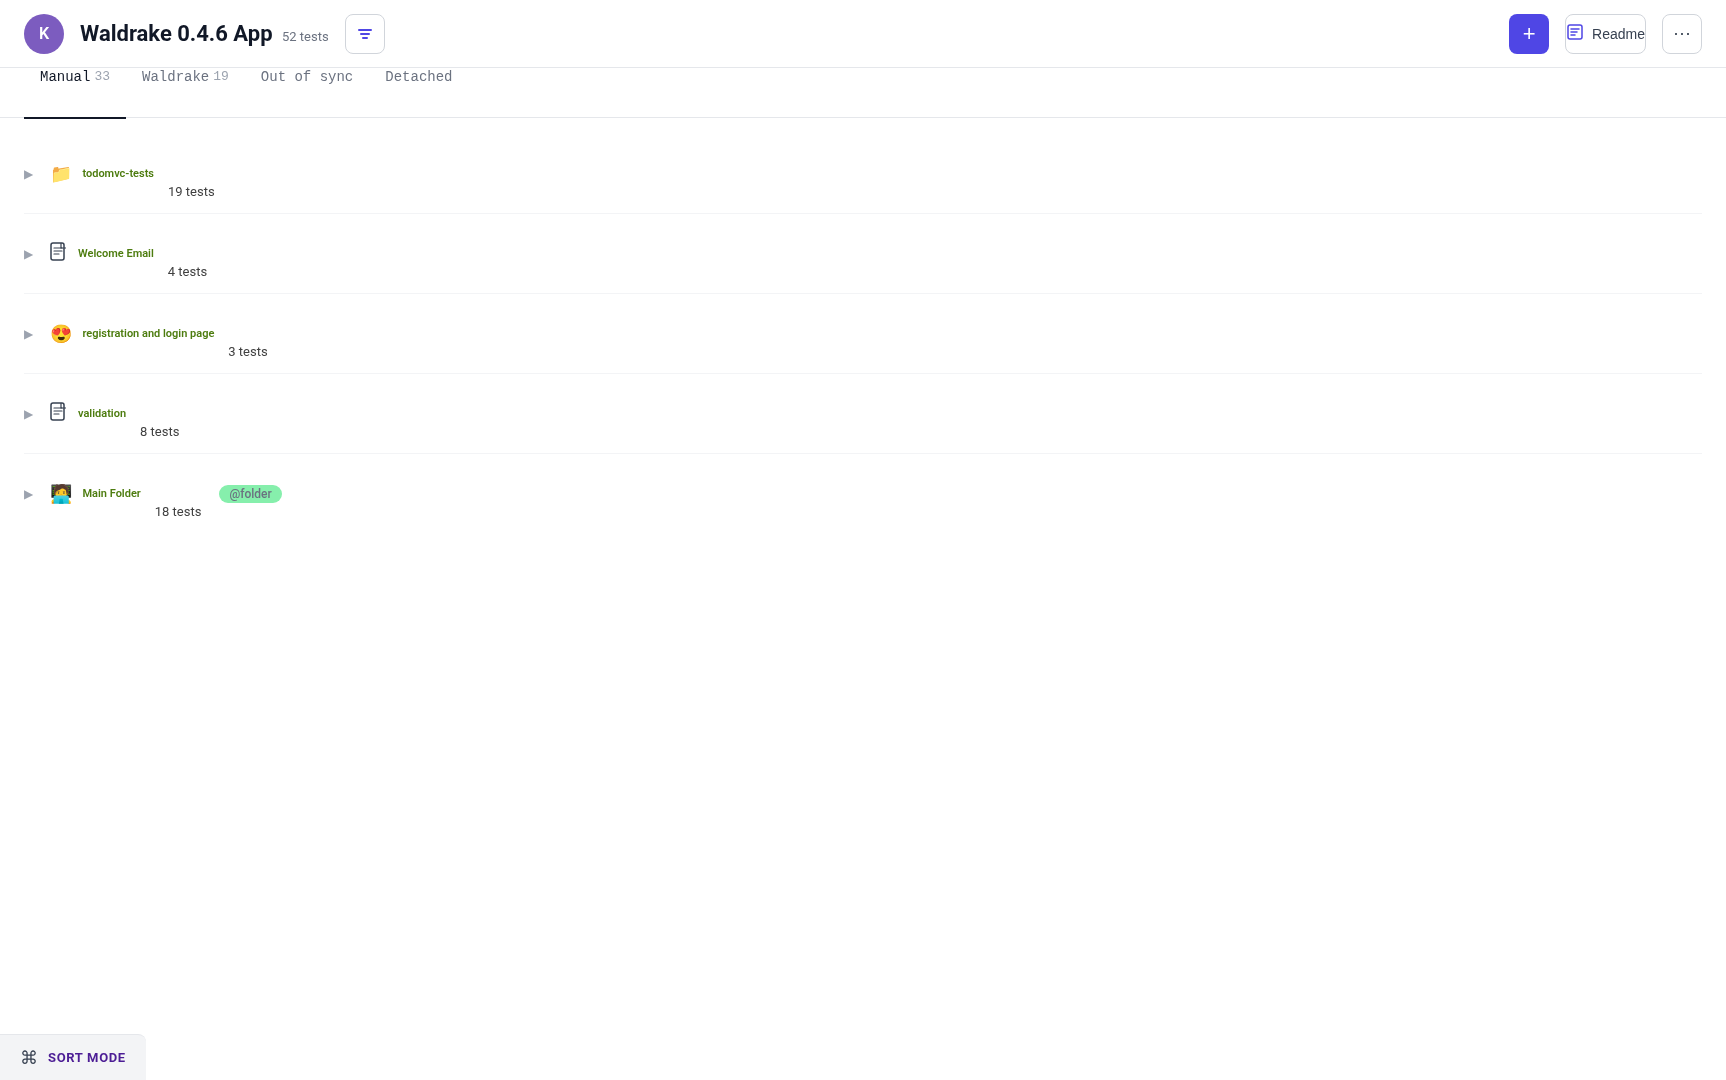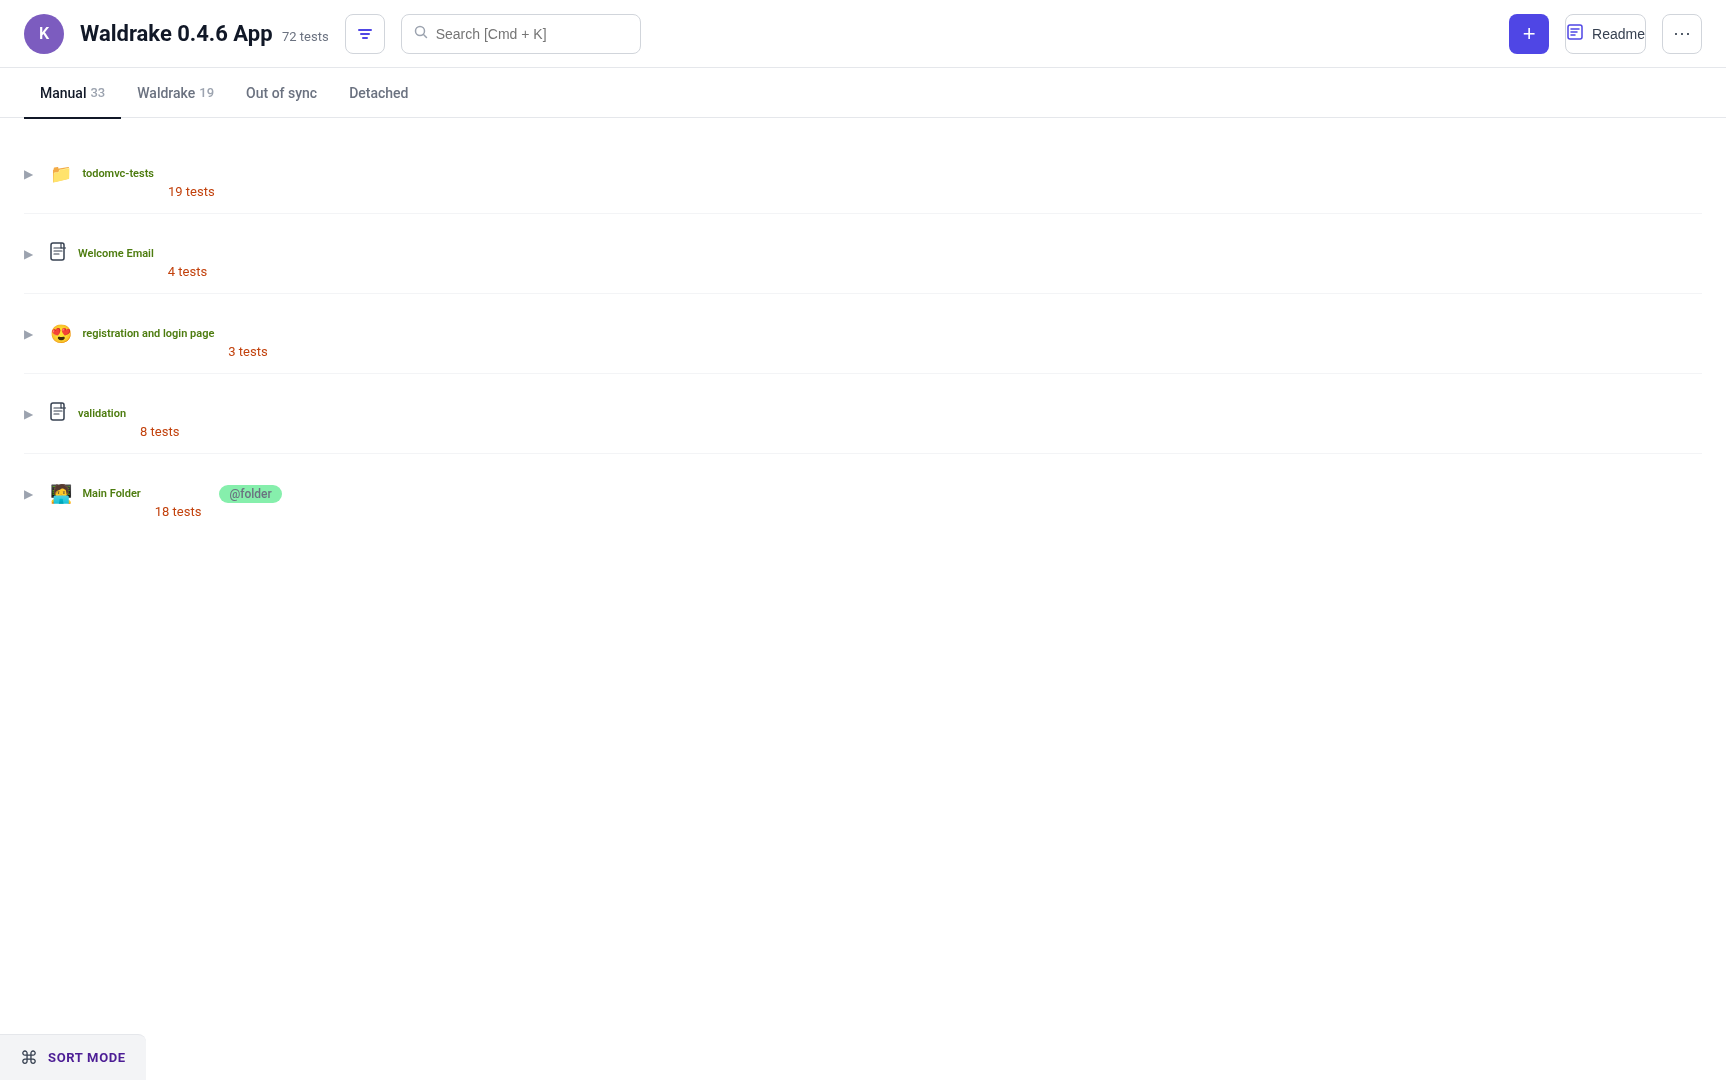--- a/index.html
+++ b/index.html
@@ -157,29 +157,29 @@
       padding: 0 24px;
       border-bottom: 1px solid #e5e7eb;
       height: 50px;
       gap: 0;
     }
 
     .tab {
       padding: 0 16px;
       height: 50px;
       display: flex;
-      align-items: center;
       font-size: 14px;
       font-weight: 500;
       color: #6b7280;
       cursor: pointer;
       border-bottom: 2px solid transparent;
       position: relative;
       top: 1px;
       white-space: nowrap;
+      font-family: Liberation Mono, monospace;
     }
 
     .tab.active {
       color: #111827;
       border-bottom: 2px solid #111827;
     }
 
     .tab-count {
       font-size: 13px;
       color: #9ca3af;
@@ -222,21 +222,21 @@
     }
 
     .folder-name {
       font-size: 11px;
       font-weight: 600;
       color: #4d7c0f;
     }
 
     .folder-test-count {
       font-size: 13px;
-      color: #c2410c;
+      color: #404040;
       font-weight: 400;
       margin-left: 4px;
       margin-top: 36px;
     }
 
     .folder-tag {
       background: #86efac;
       color: #6b7280;
       border-radius: 12px;
       padding: 2px 10px;
@@ -271,36 +271,27 @@
       letter-spacing: 0.05em;
     }
   </style>
 </head>
 <body>
 
 <header class="header">
   <div class="avatar">K</div>
   <h1 class="app-title">
     <span>Waldrake 0.4.6 App</span>
-    <span class="test-count-badge">72 tests</span>
+    <span class="test-count-badge">52 tests</span>
   </h1>
   <button class="filter-btn">
     <svg width="16" height="16" viewBox="0 0 16 16" fill="none">
       <path d="M2 4h12M4 8h8M6 12h4" stroke="#4f46e5" stroke-width="2" stroke-linecap="round"></path>
     </svg>
   </button>
-  <div class="search-box">
-    <span class="search-icon">
-      <svg width="14" height="14" viewBox="0 0 14 14" fill="none">
-        <circle cx="6" cy="6" r="4.5" stroke="#9ca3af" stroke-width="1.5"></circle>
-        <path d="M9.5 9.5L12.5 12.5" stroke="#9ca3af" stroke-width="1.5" stroke-linecap="round"></path>
-      </svg>
-    </span>
-    <input class="search-input" type="text" placeholder="Search [Cmd + K]" style="">
-  </div>
   <div class="header-spacer"></div>
   <button class="add-btn">+</button>
   <button class="readme-btn">
     <span class="readme-icon">
       <svg width="18" height="18" viewBox="0 0 18 18" fill="none">
         <rect x="2" y="2" width="14" height="14" rx="2" stroke="#4f46e5" stroke-width="1.5"></rect>
         <path d="M5 6h8M5 9h6M5 12h4" stroke="#4f46e5" stroke-width="1.5" stroke-linecap="round"></path>
       </svg>
     </span>
     <span>Readme</span>

